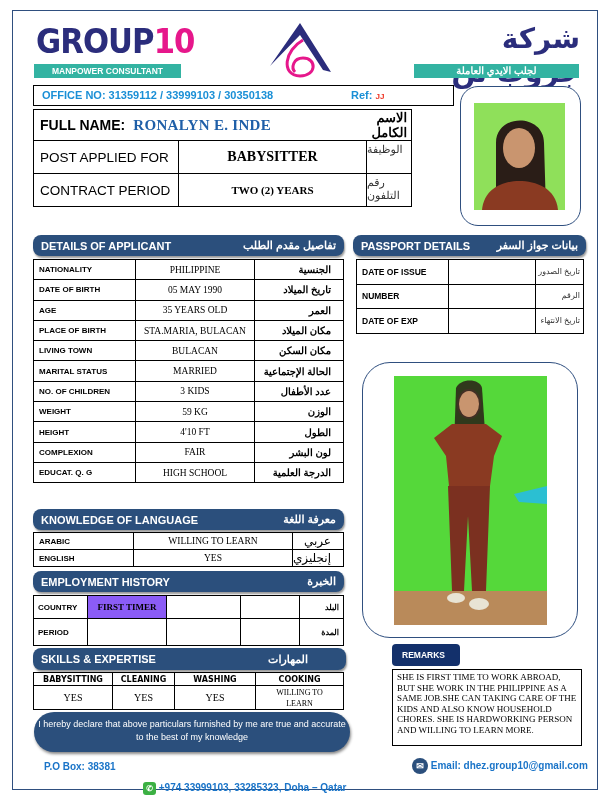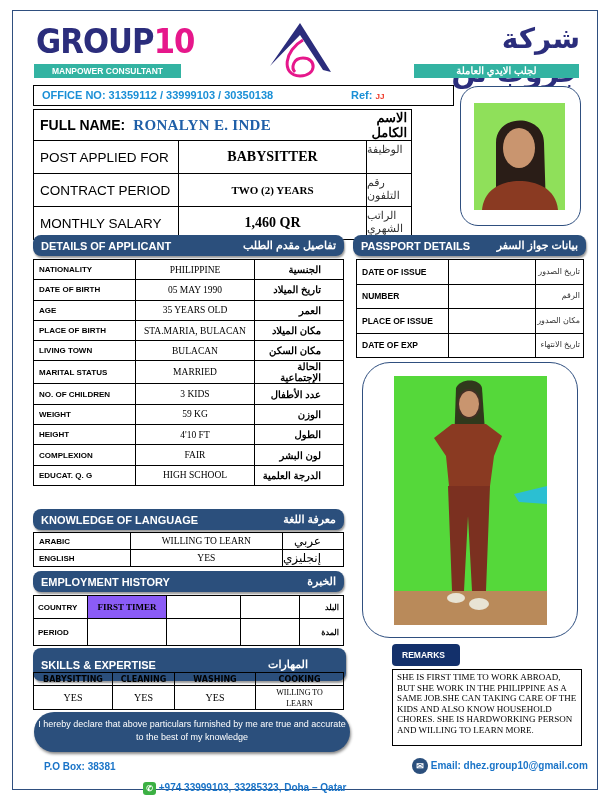--- a/index.html
+++ b/index.html
@@ -29,21 +29,21 @@
   
   .photo-box{border:1.5px solid #2f4f7f;border-radius:18px;background:#fff;}
   
   .sec{background:#2b4f7c;color:#fff;font-weight:bold;font-size:11px;border-radius:8px;box-shadow:1px 2px 2px #999;display:flex;justify-content:space-between;align-items:center;padding:0 8px;}
   .sec .ar{font-size:11px;}
   
   .det{position:absolute;left:33px;width:311px;}
   .det td{border:1px solid #000;font-size:8.5px;height:20.3px;}
   .det .l{font-weight:bold;padding-left:5px;width:102px;font-size:8px;margin-top:12px;}
   .det .v{font-family:"Liberation Serif",serif;text-align:center;font-size:9.5px;line-height:10px;width:119px;}
-  .det .a{text-align:right;padding-right:22px;font-weight:bold;font-size:10px;}
+  .det .a{text-align:right;padding-right:12px;font-weight:bold;font-size:10px;}
   .pp{position:absolute;left:356px;top:259px;width:228px;}
   .pp td{border:1px solid #000;height:24.5px;font-size:8.5px;}
   .pp .l{font-weight:bold;padding-left:5px;width:92px;}
   .pp .v{width:87px;}
   .pp .a{text-align:right;padding-right:3px;font-size:8px;line-height:10px;color:#333;}
   .lang td{height:17px;}
   .emp td{border:1px solid #000;font-size:8px;}
   .emp .l{font-weight:bold;padding-left:4px;width:54px;}
   .skills td{border:1px solid #000;text-align:center;}
   .skills .h{font-family:"DejaVu Sans",sans-serif;font-weight:bold;font-size:8px;height:13px;}
@@ -86,25 +86,20 @@
   <tr style="height:33px;">
     <td class="lab">POST APPLIED FOR</td>
     <td class="val" style="font-size:14px;">BABYSITTER</td>
     <td class="ar">الوظيفة</td>
   </tr>
   <tr style="height:33px;">
     <td class="lab">CONTRACT PERIOD</td>
     <td class="val" style="font-size:11px;">TWO (2) YEARS</td>
     <td class="ar">رقم التلفون</td>
   </tr>
-  <tr style="height:33px;">
-    <td class="lab">MONTHLY SALARY</td>
-    <td class="val" style="font-size:14px;">1,460 QR</td>
-    <td class="ar">الراتب الشهري</td>
-  </tr>
 </tbody>
   </table>
 
 <div class="abs photo-box" style="left:460px;top:86px;width:121px;height:140px;">
   <svg width="91" height="107" viewBox="0 0 91 107" style="position:absolute;left:13px;top:16px;">
     <rect width="91" height="107" fill="#8fe05a"></rect>
     <path d="M22 107 L22 40 C22 10,70 10,70 40 L72 107 Z" fill="#2a1d17"></path>
     <ellipse cx="45" cy="45" rx="16" ry="20" fill="#c9956f"></ellipse>
     <path d="M8 107 C10 85,30 78,45 78 C62 78,82 85,84 107 Z" fill="#8a3a22"></path>
   </svg>
@@ -182,25 +177,20 @@
   <tbody id="pp-body">
       <tr>
         <td class="l">DATE OF ISSUE</td>
         <td class="v"></td>
         <td class="a">تاريخ الصدور</td>
       </tr>
       <tr>
         <td class="l">NUMBER</td>
         <td class="v"></td>
         <td class="a">الرقم</td>
-      </tr>
-      <tr>
-        <td class="l">PLACE OF ISSUE</td>
-        <td class="v"></td>
-        <td class="a">مكان الصدور</td>
       </tr>
       <tr>
         <td class="l">DATE OF EXP</td>
         <td class="v"></td>
         <td class="a">تاريخ الانتهاء</td>
       </tr>
     </tbody>
 </table>
 
 <div class="abs photo-box" style="left:362px;top:362px;width:216px;height:276px;border-radius:28px;">
@@ -253,21 +243,21 @@
   <tr style="height:27px;">
     <td class="l">PERIOD</td>
     <td></td>
     <td></td>
     <td></td>
     <td style="text-align:right;padding-right:4px;font-weight:bold;">المدة</td>
   </tr>
 </tbody>
   </table>
 
-<div class="abs sec" style="left:33px;top:648px;width:313px;height:33px;">
+<div class="abs sec" style="left:33px;top:648px;width:313px;height:22px;">
   <span>SKILLS &amp; EXPERTISE</span>
   <span class="ar" style="margin-right:30px;">المهارات</span>
 </div>
 <table class="abs skills" style="left:33px;top:672px;width:311px;">
   <tbody>
       <tr>
     <td class="h" style="width:79px;">BABYSITTING</td>
     <td class="h" style="width:62px;">CLEANING</td>
     <td class="h" style="width:81px;">WASHING</td>
     <td class="h">COOKING</td>

